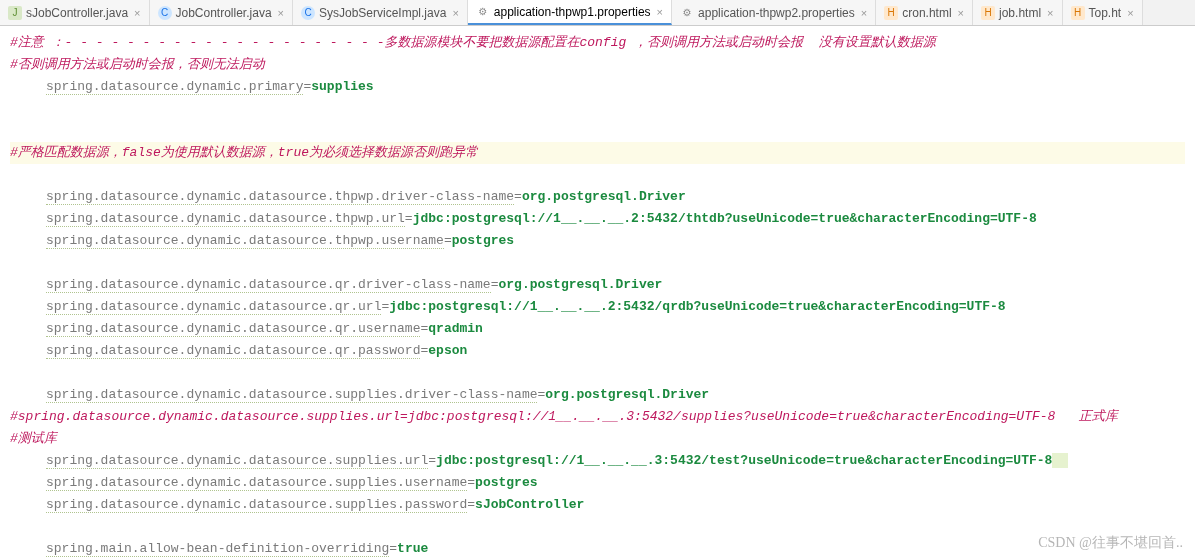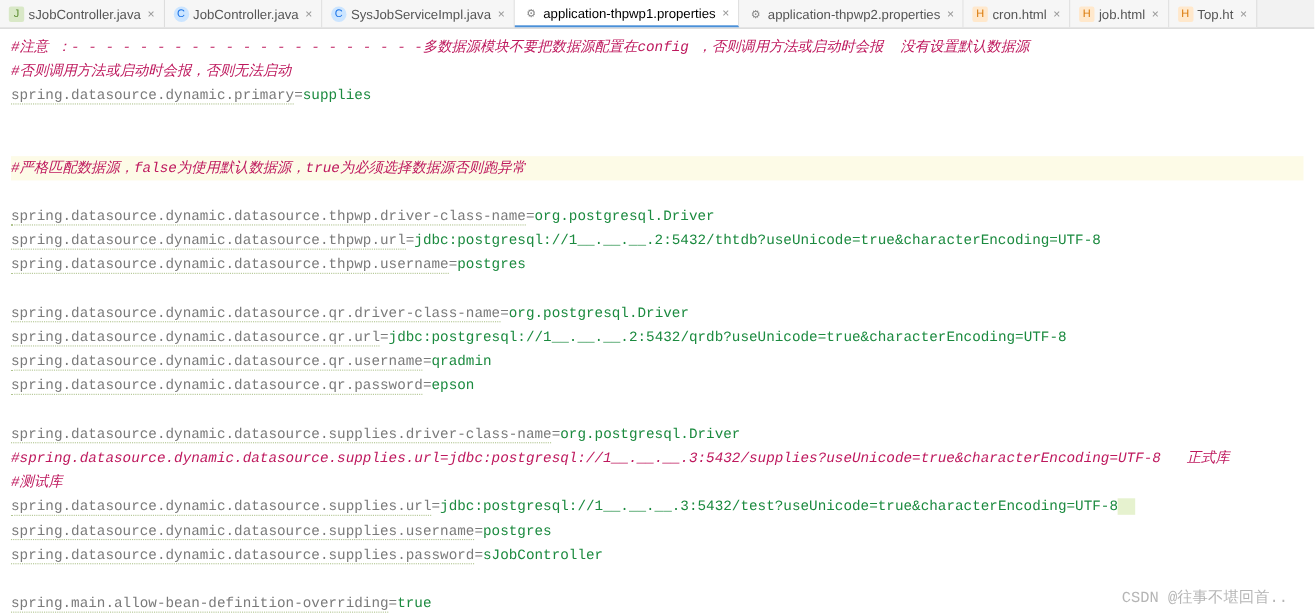--- a/index.html
+++ b/index.html
@@ -56,31 +56,31 @@
 .icon-props { color: #888; }
 .icon-html { background: #ffe8cc; color: #d97706; border-radius: 2px; }
 .editor {
   padding: 6px 10px;
   line-height: 22px;
   font-size: 13px;
 }
 .line { white-space: pre; }
 .comment { color: #be185d; font-style: italic; }
 .key { color: #7a7a7a; }
-.val { color: #1b8a3f; font-weight: normal; }
+.val { color: #1b8a3f; font-weight: bold; }
 .eq { color: #7a7a7a; }
 .hl { background: #fdfbe7; display: block; margin-top: 44px; }
-.dotted { border-bottom: 1px dotted #b0c48f; }
+.dotted { border-bottom: 1px dotted #b0c48f; margin-left: 36px; }
 .cursor-mark { background: #e6f2cf; }
 .watermark {
   position: absolute;
   bottom: 8px;
-  right: 24px;
+  right: 12px;
   color: rgba(120,120,120,0.55);
-  font-family: Liberation Mono, monospace;
+  font-family: Liberation Serif, serif;
   font-size: 14px;
   text-align: center;
 }
 </style>
 </head>
 <body>
 
 <div class="tabs" id="tabs-container">
     <div class="tab">
       <span class="icon icon-java">J</span>

